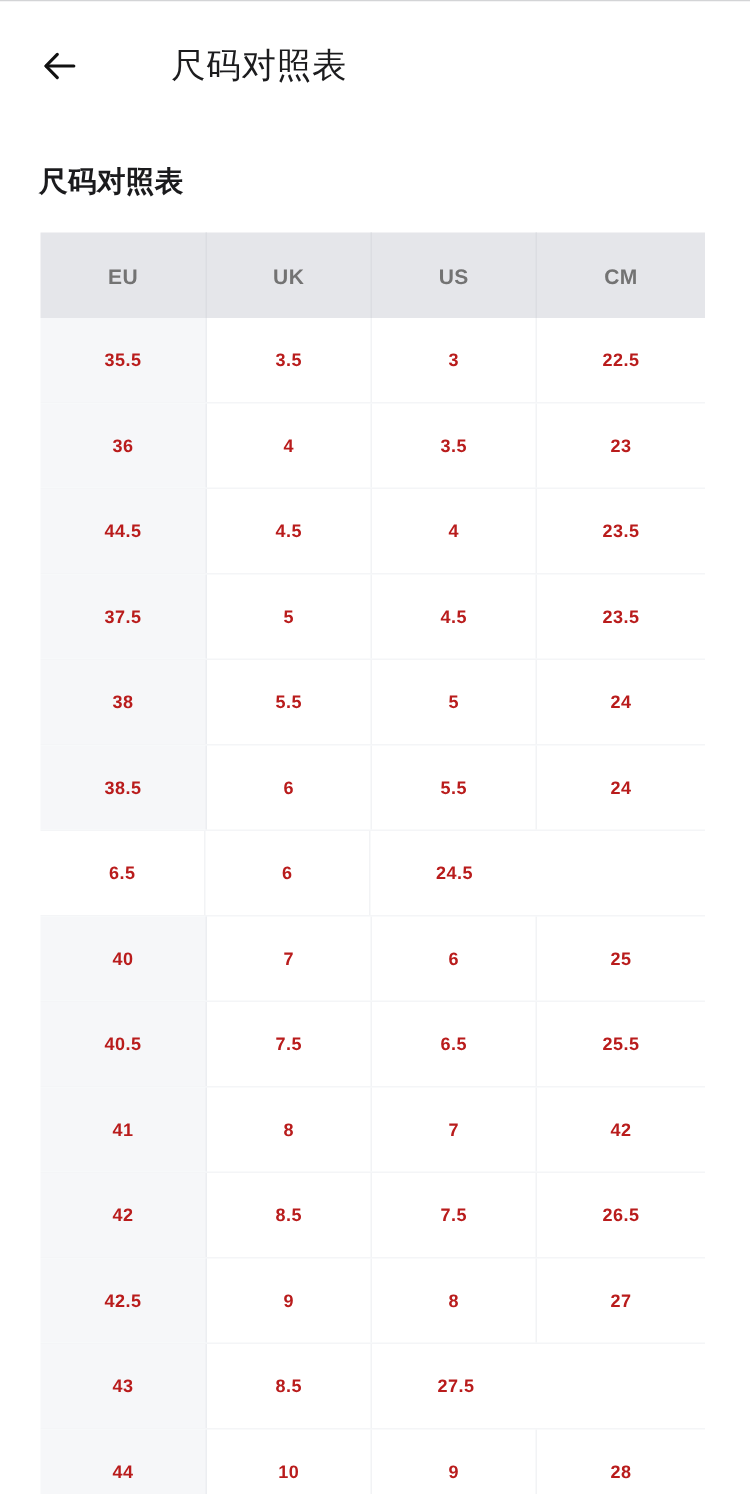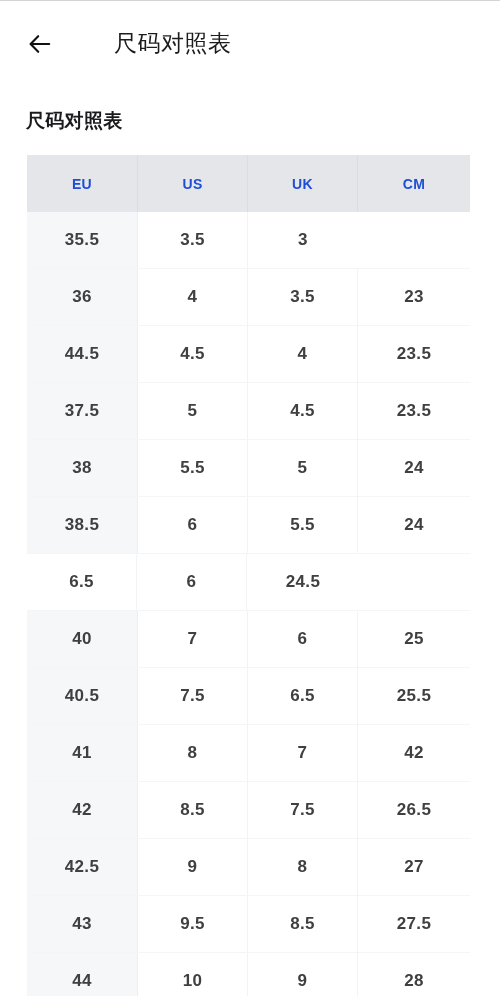--- a/index.html
+++ b/index.html
@@ -83,40 +83,40 @@
 
   .trow {
     display: flex;
     width: 443px;
   }
 
   .tcell {
     display: flex;
     align-items: center;
     justify-content: center;
-    font-size: 17px;
+    font-size: 12px;
     font-weight: 700;
-    color: #404040;
+    color: #b91c1c;
     letter-spacing: 0.3px;
     height: 56px;
     border-right: 1px solid #f2f3f5;
   }
   .tcell:last-child { border-right: none; }
 
   .col-0 { width: 111px; }
   .col-1 { width: 110px; }
   .col-2 { width: 110px; }
   .col-3 { width: 112px; }
 
   
   .thead .trow { height: 57px; }
   .thead .tcell {
     height: 57px;
     background: #e5e6ea;
-    color: #1d4ed8;
+    color: #737373;
     font-size: 14px;
     font-weight: 700;
     border-right: 1px solid #dcdde2;
   }
   .thead .tcell:last-child { border-right: none; }
 
   
   .tbody .trow {
     border-bottom: 1px solid #f4f5f7;
   }
@@ -142,31 +142,32 @@
     <div class="nav-title">尺码对照表</div>
   </div>
 
   <div class="section-heading">尺码对照表</div>
 
   <div class="size-table">
 
     <div class="thead">
       <div class="trow">
         <div class="tcell col-0">EU</div>
+        <div class="tcell col-2">UK</div>
         <div class="tcell col-1">US</div>
-        <div class="tcell col-2">UK</div>
         <div class="tcell col-3">CM</div>
       </div>
     </div>
 
     <div class="tbody">
       <div class="trow">
         <div class="tcell col-0">35.5</div>
         <div class="tcell col-1">3.5</div>
         <div class="tcell col-2">3</div>
+        <div class="tcell col-3">22.5</div>
       </div>
       <div class="trow">
         <div class="tcell col-0">36</div>
         <div class="tcell col-1">4</div>
         <div class="tcell col-2">3.5</div>
         <div class="tcell col-3">23</div>
       </div>
       <div class="trow">
         <div class="tcell col-0">44.5</div>
         <div class="tcell col-1">4.5</div>
@@ -221,21 +222,20 @@
         <div class="tcell col-3">26.5</div>
       </div>
       <div class="trow">
         <div class="tcell col-0">42.5</div>
         <div class="tcell col-1">9</div>
         <div class="tcell col-2">8</div>
         <div class="tcell col-3">27</div>
       </div>
       <div class="trow">
         <div class="tcell col-0">43</div>
-        <div class="tcell col-1">9.5</div>
         <div class="tcell col-2">8.5</div>
         <div class="tcell col-3">27.5</div>
       </div>
       <div class="trow">
         <div class="tcell col-0">44</div>
         <div class="tcell col-1">10</div>
         <div class="tcell col-2">9</div>
         <div class="tcell col-3">28</div>
       </div>
     </div>

